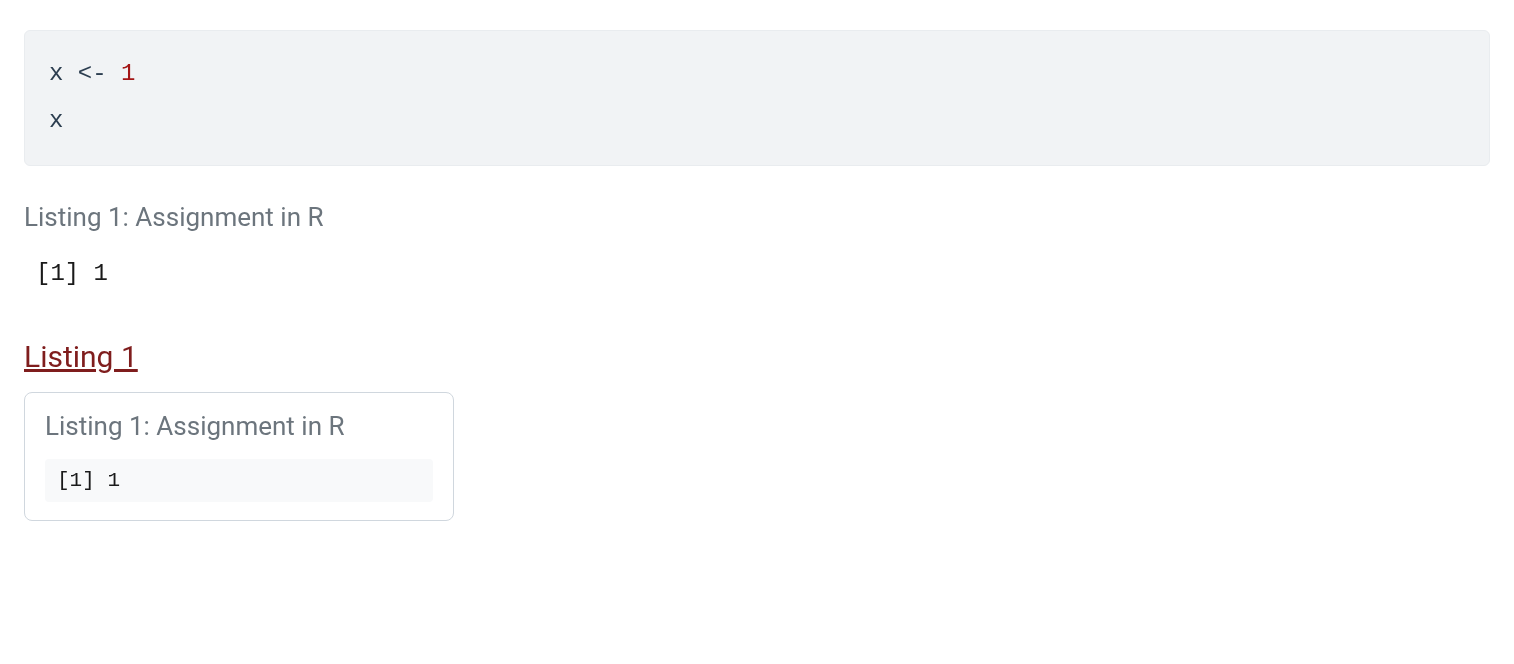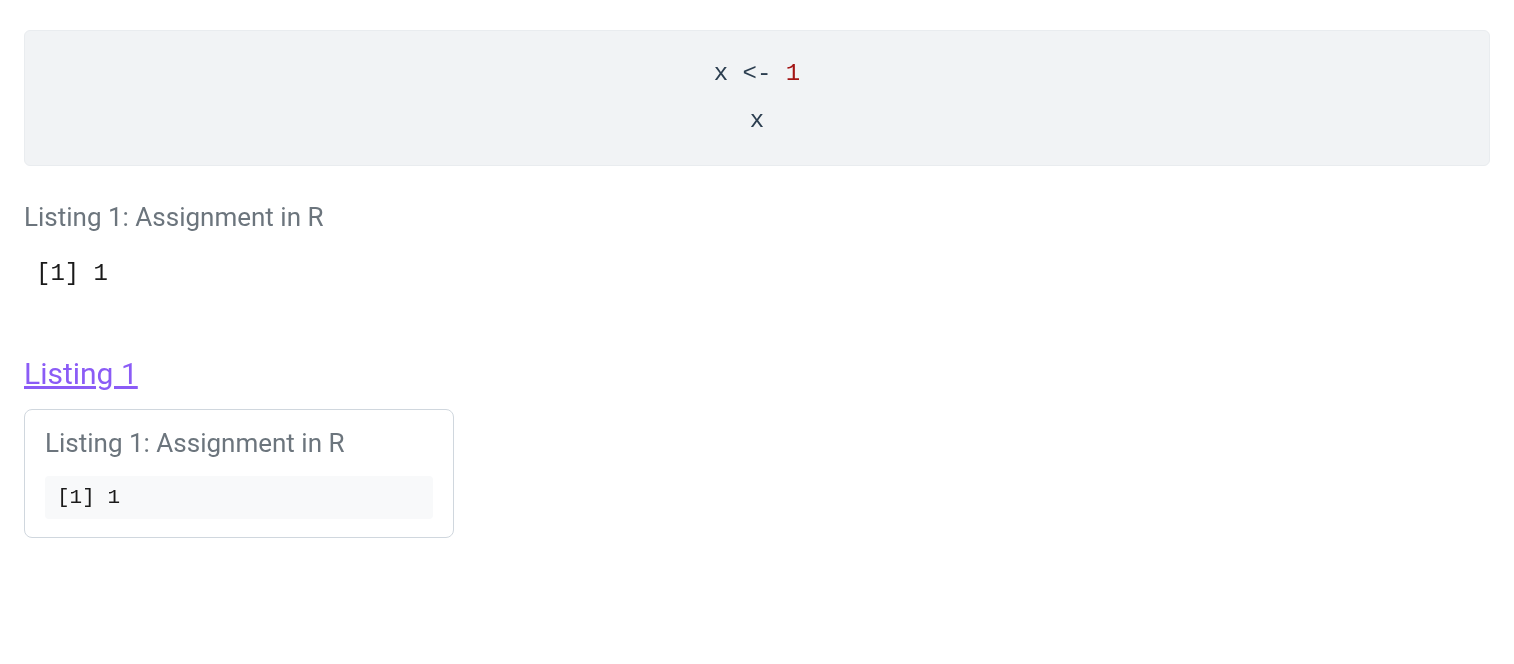--- a/index.html
+++ b/index.html
@@ -16,21 +16,20 @@
     }
     .code-block {
       background: #f1f3f5;
       border: 1px solid #e9ecef;
       border-radius: 6px;
       padding: 20px 24px;
       font-family: "SFMono-Regular", Consolas, "Liberation Mono", Menlo, monospace;
       font-size: 24px;
       line-height: 1.95;
       margin-bottom: 36px;
-      text-align: center;
     }
     .code-block .token-var {
       color: #2c3e50;
     }
     .code-block .token-op {
       color: #2c3e50;
     }
     .code-block .token-num {
       color: #a31515;
     }
@@ -41,27 +40,26 @@
       font-weight: 400;
     }
     .output {
       font-family: "SFMono-Regular", Consolas, "Liberation Mono", Menlo, monospace;
       font-size: 24px;
       color: #1a1a1a;
       margin-bottom: 52px;
       padding-left: 12px;
     }
     .listing-link {
-      color: #8b5cf6;
+      color: #7f1d1d;
       text-decoration: underline;
       font-size: 30px;
       font-weight: 400;
       display: inline-block;
       margin-bottom: 18px;
-      margin-top: 17px;
     }
     .hover-card {
       border: 1px solid #d0d7de;
       border-radius: 8px;
       padding: 18px 20px 18px 20px;
       width: 430px;
       background: #ffffff;
     }
     .hover-card .caption-sm {
       color: #6c757d;

